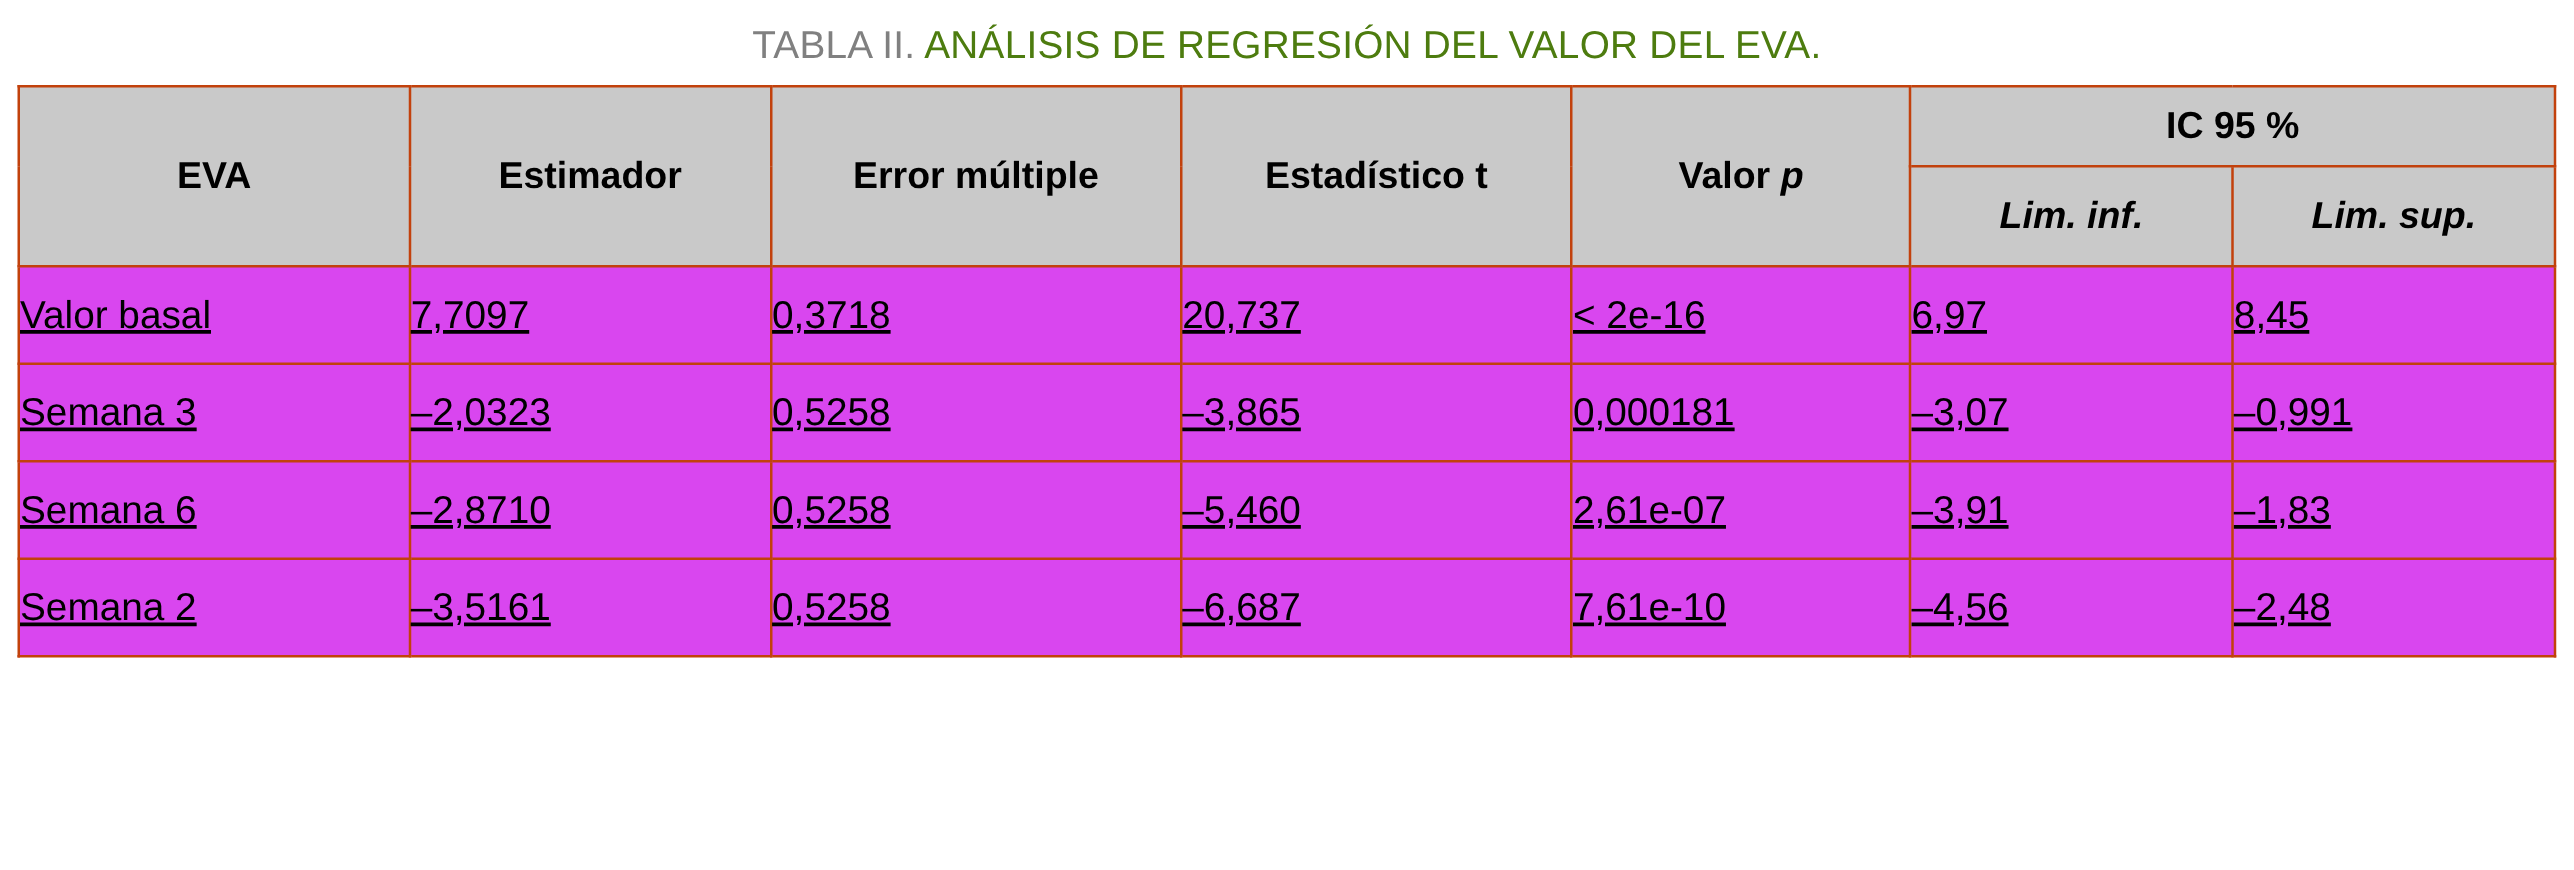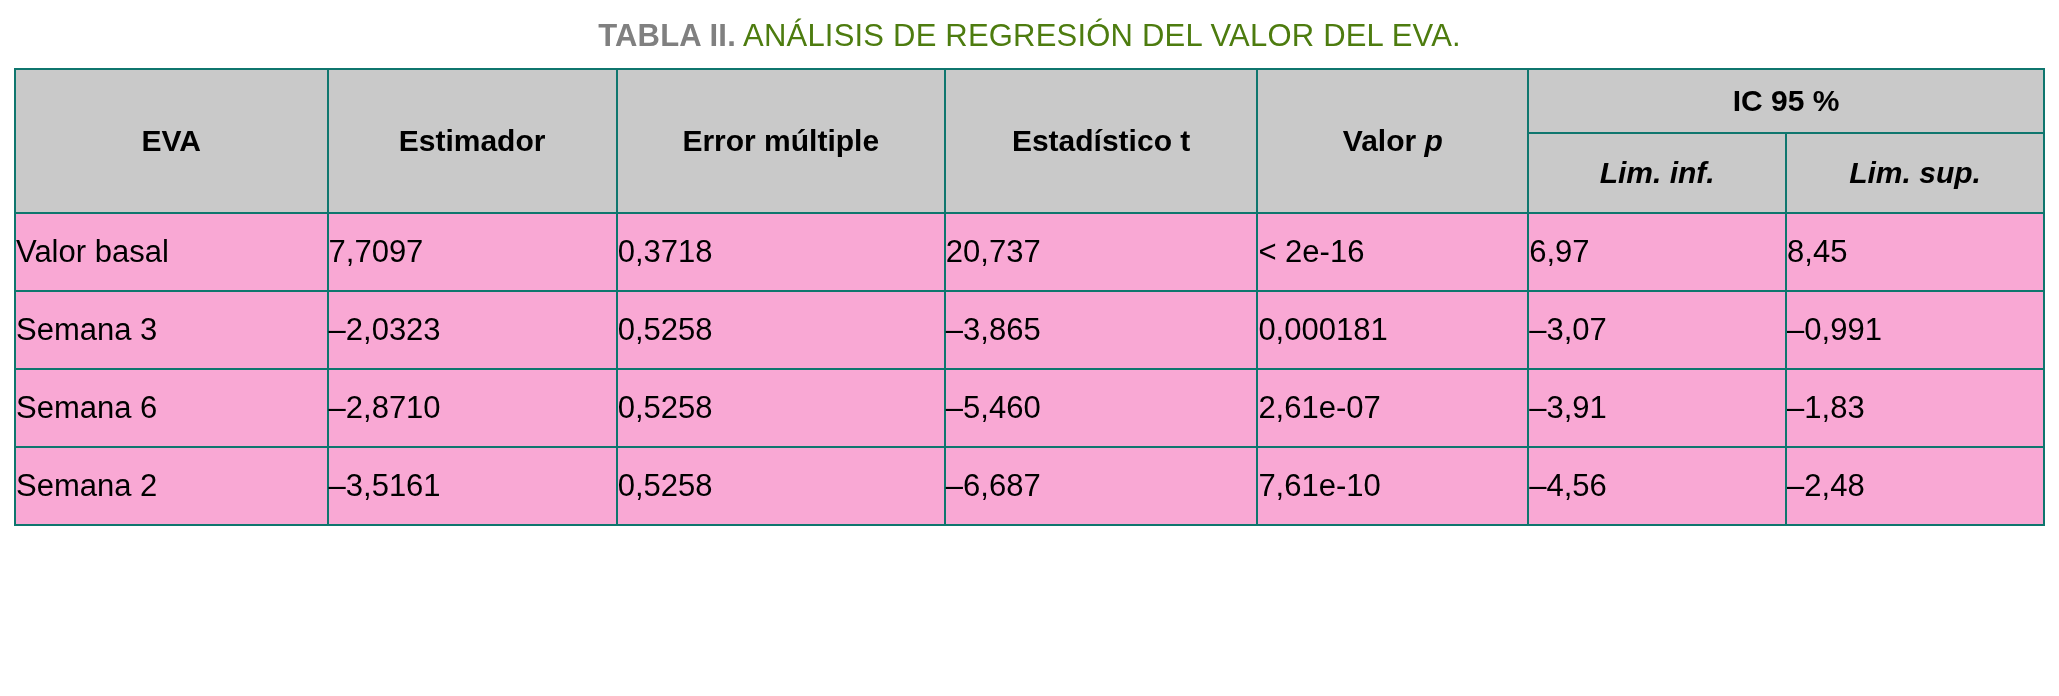--- a/index.html
+++ b/index.html
@@ -23,34 +23,34 @@
   }
   .caption {
     text-align: center;
     font-size: 31px;
     letter-spacing: 0.2px;
     margin: 8px 0 14px 0;
     white-space: nowrap;
   }
   .caption .caption-label {
     color: #808080;
-    font-weight: bold;
+    font-weight: normal;
   }
   .caption .caption-text {
     color: #4d7c0f;
   }
   table.regression {
     border-collapse: collapse;
     width: 2031px;
     table-layout: fixed;
     margin: 0;
   }
   table.regression th,
   table.regression td {
-    border: 2px solid #0f766e;
+    border: 2px solid #c2410c;
     vertical-align: middle;
     padding: 0;
   }
   table.regression thead th {
     background: #c9c9c9;
     font-weight: bold;
     font-size: 30px;
   }
   .th-main {
     height: 140px;
@@ -60,21 +60,22 @@
     font-size: 30px;
   }
   .th-ic-sub {
     height: 78px;
     font-size: 29px;
     font-style: italic;
   }
   table.regression tbody td {
     height: 76px;
     font-size: 31px;
-    background: #f9a8d4;
+    background: #d946ef;
+    text-decoration: underline;
   }
   .italic-p {
     font-style: italic;
   }
   .notes {
     margin-top: 14px;
     font-style: italic;
     font-size: 28px;
     line-height: 1.35;
   }

